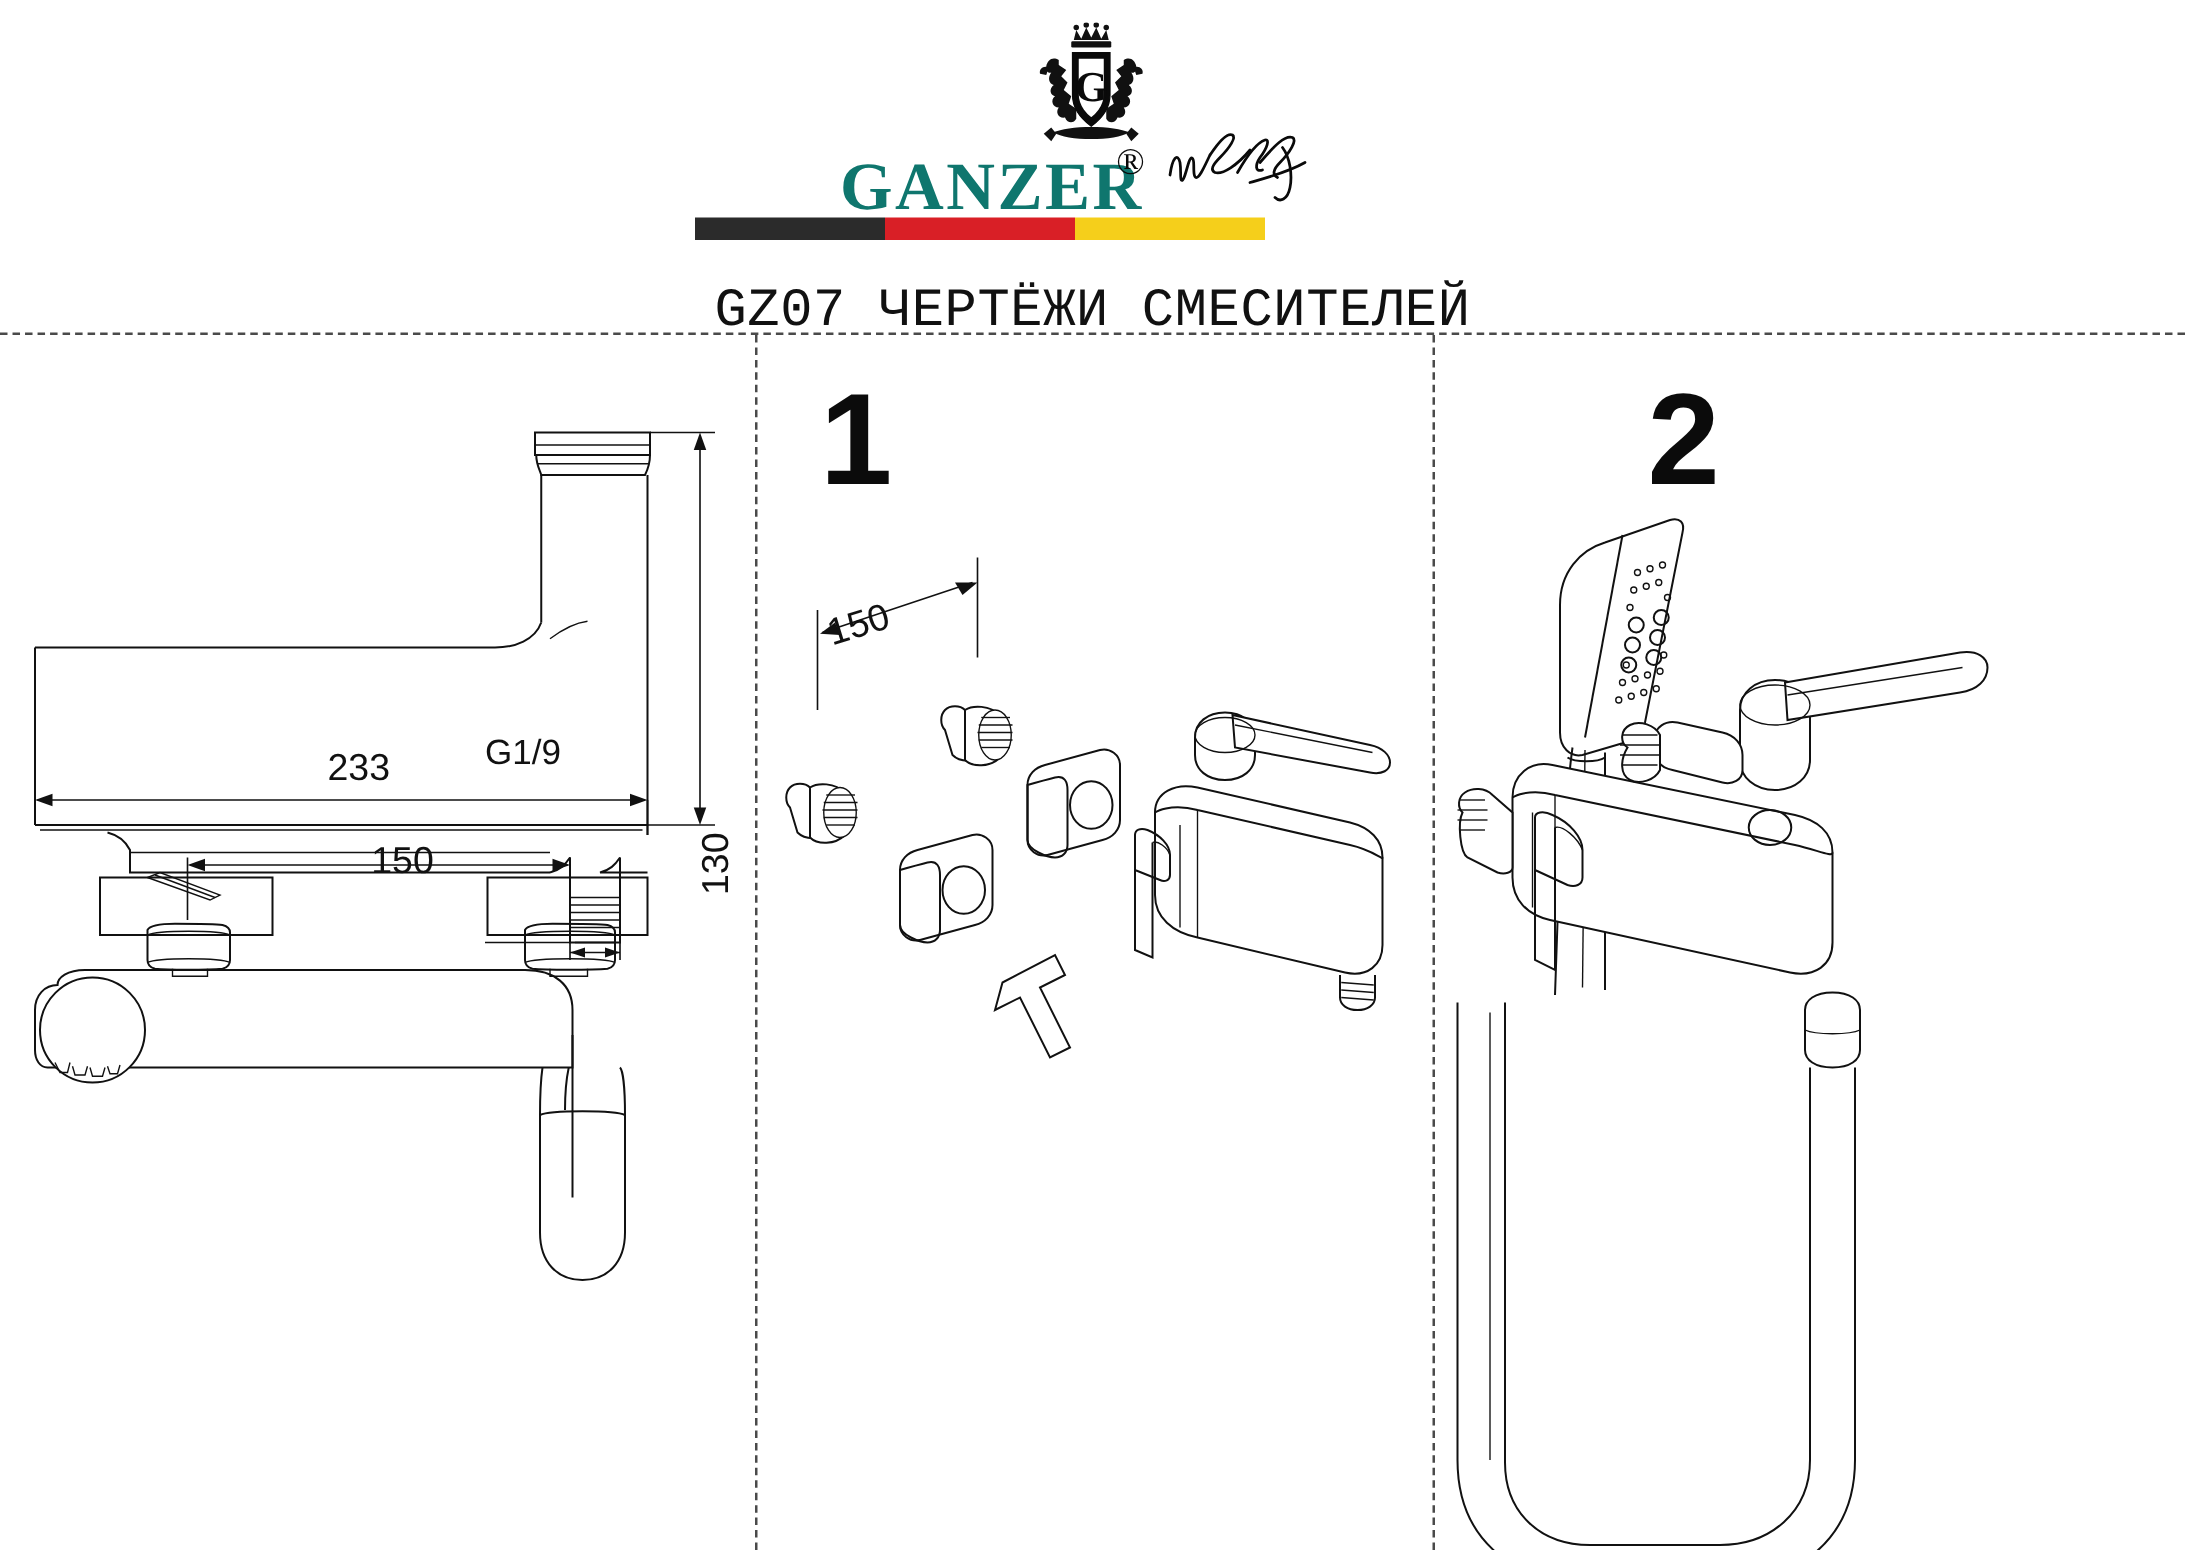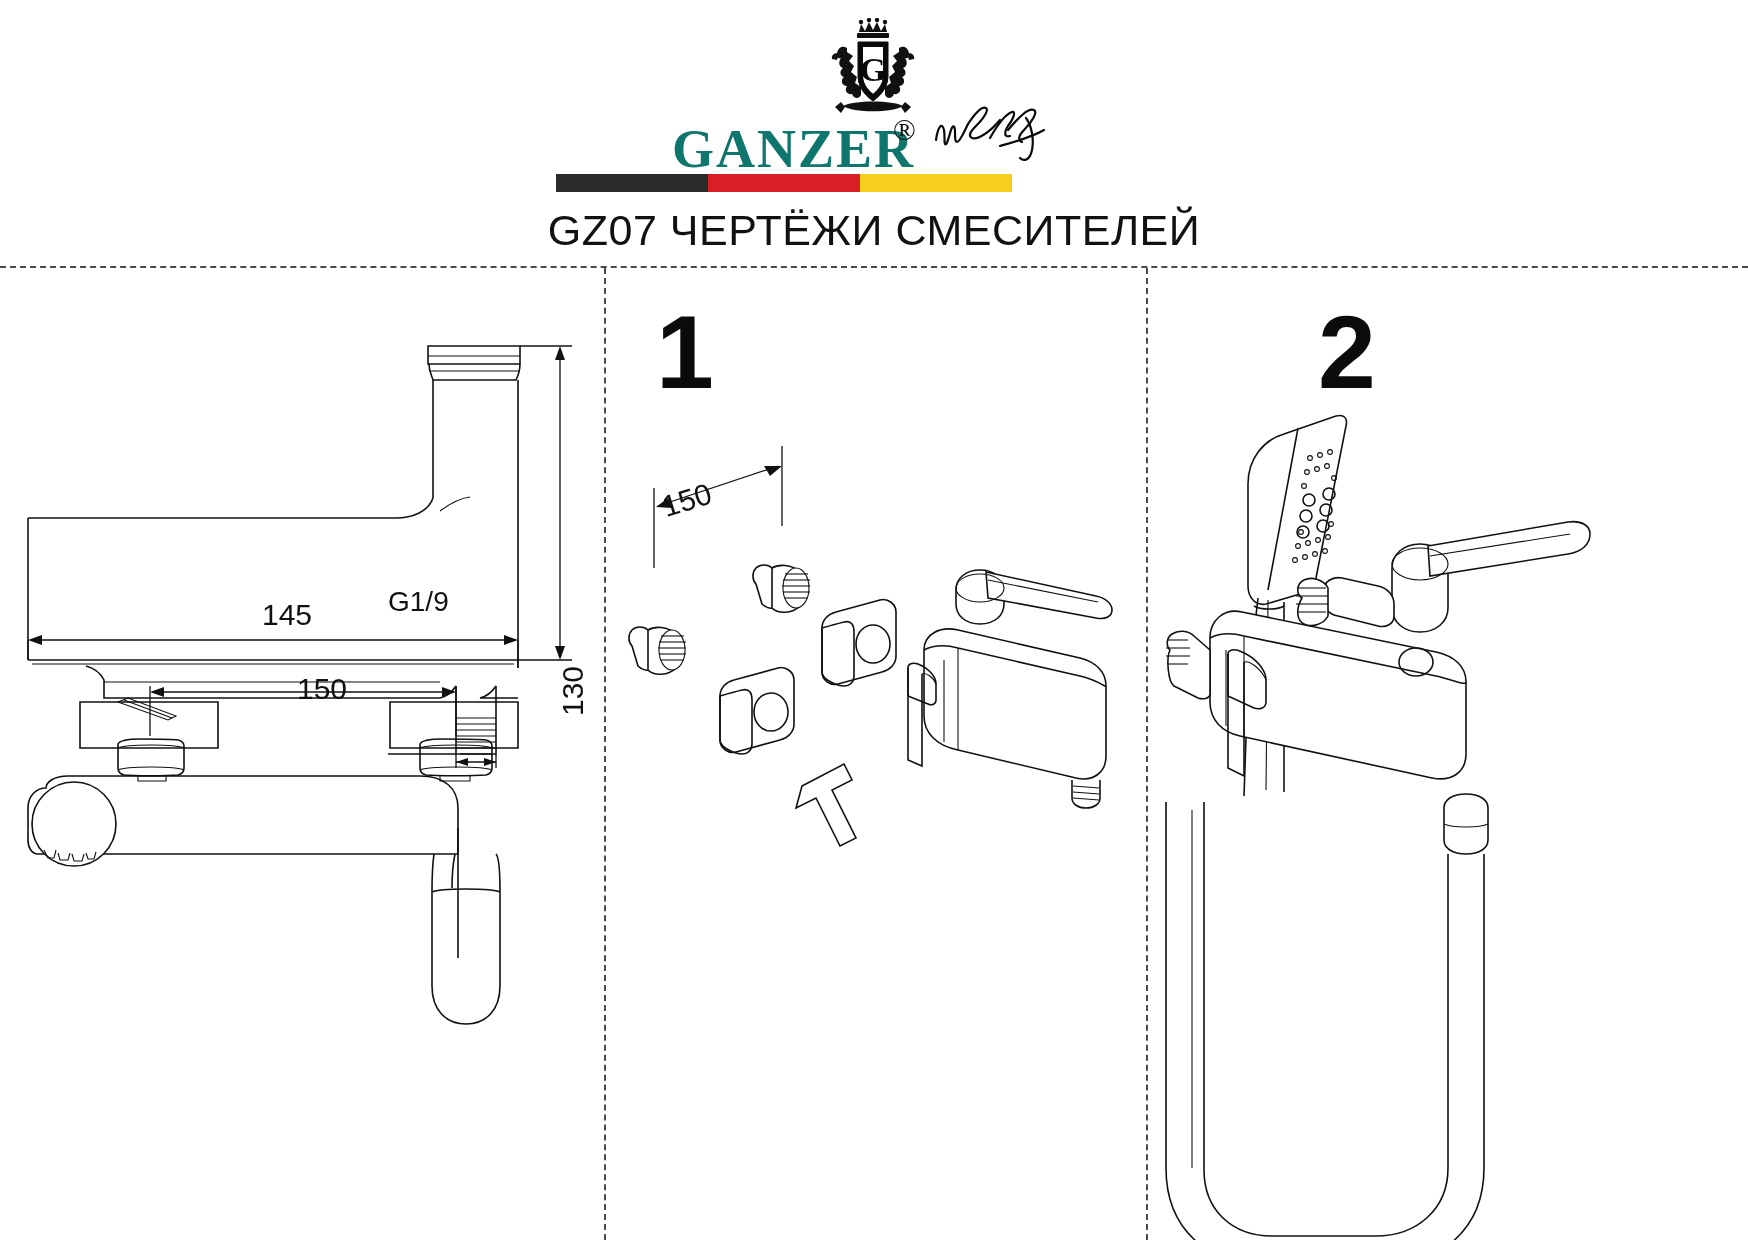--- a/index.html
+++ b/index.html
@@ -74,28 +74,28 @@
     width: 456px;
     height: 18px;
     display: flex;
   }
   #flagbar > div { height: 100%; }
   .flag-seg { flex: 1 1 0; }
 
   #doc-title {
     position: absolute;
     left: 0;
-    top: 206px;
+    top: 224px;
     width: 1748px;
     text-align: center;
     font-size: 43px;
     font-weight: normal;
     letter-spacing: 0.5px;
     color: #111;
-    font-family: Liberation Sans, sans-serif;
+    font-family: Liberation Mono, monospace;
   }
 
   
   .dashdot-h {
     position: absolute;
     left: 0;
     width: 1748px;
     height: 0;
     border-top: 2px dashed #4a4a4a;
   }
@@ -339,21 +339,21 @@
       <path class="ln" d="M455 586 C455 586 452 600 452 620"></path>
 
       <path class="ln" d="M434 586 C434 586 432 600 432 624 L432 718
                            C432 742 446 756 466 756 C486 756 500 742 500 718
                            L500 624 C500 600 498 588 496 586"></path>
       <path class="ln" d="M432 624 C440 620 492 620 500 624"></path>
     </svg>
 
     <div class="dim-text vertical" style="left:556px; top:448px;">130</div>
 
-    <div class="dim-text" style="left:262px; top:330px;">145</div>
+    <div class="dim-text" style="left:262px; top:330px;">233</div>
 
     <div class="dim-text" style="left:388px; top:318px; font-size:28px;">G1/9</div>
 
     <div class="dim-text" style="left:297px; top:404px;">150</div>
   </div>
 
   <div class="panel" id="panel-one">
 
     <div class="step-number" id="step-1-number">1</div>
 

